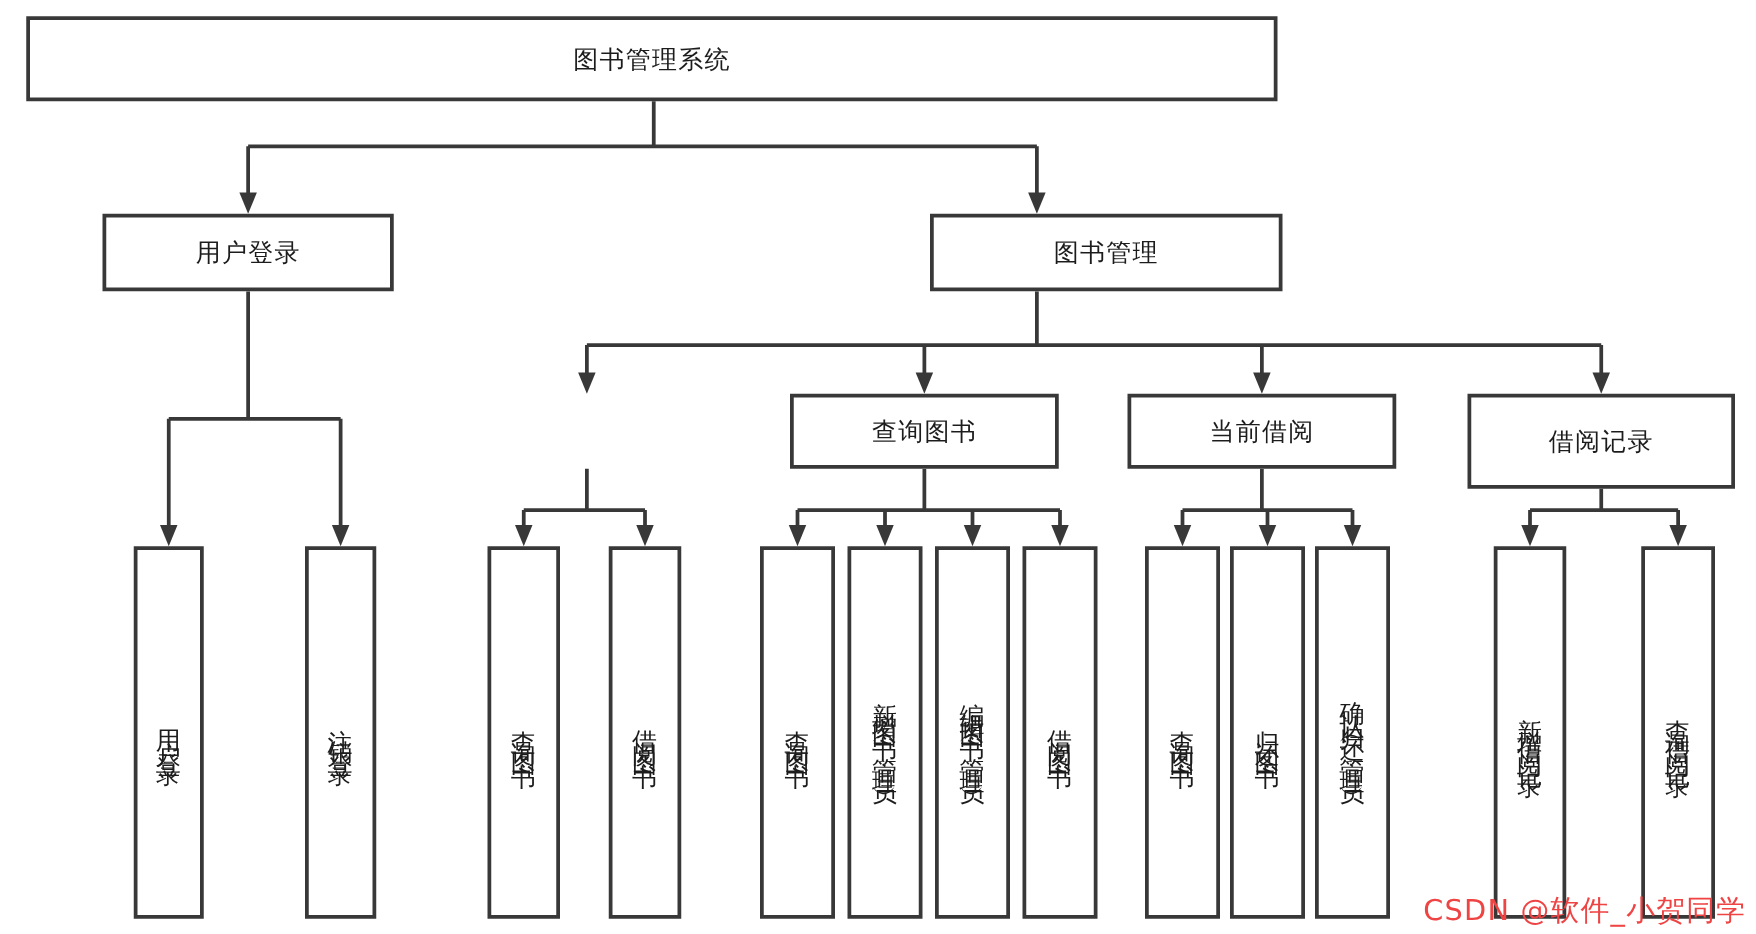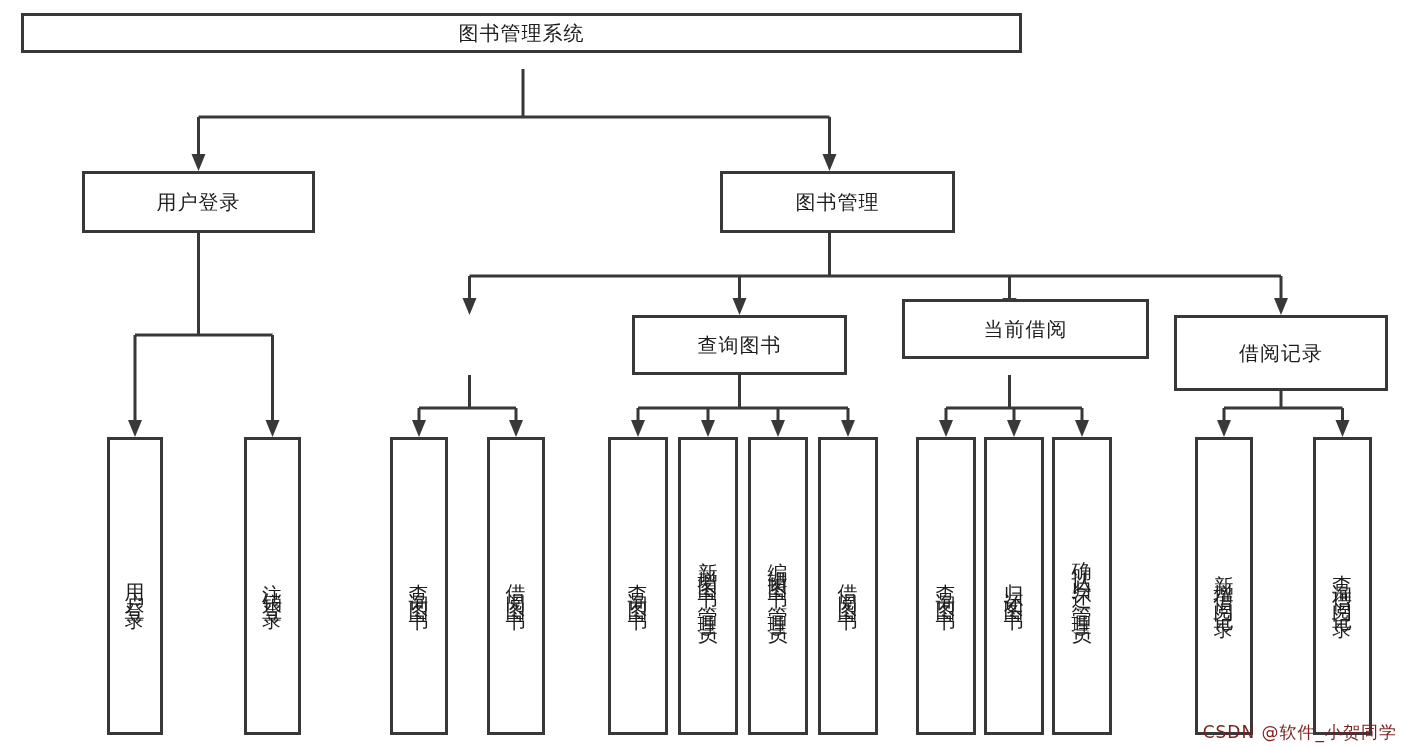--- a/index.html
+++ b/index.html
@@ -23,21 +23,21 @@
   }
   .vnode .label{
     writing-mode:vertical-rl;
     text-orientation:mixed;
     font-size:20px;color:#1c1c1c;
     letter-spacing:9px;line-height:1;
     white-space:nowrap;
   }
   #watermark{
     position:absolute;right:8px;bottom:3px;
-    font-size:17px;color:#7f1d1d;letter-spacing:1px;
+    font-size:23px;color:#ef4444;letter-spacing:1px;
     z-index:5;white-space:nowrap;
   }
 </style>
 </head>
 <body>
 
 <div id="canvas">
 
   <svg id="connectors" width="1405" height="747" viewBox="0 0 1405 747">
     <g stroke="#383838" stroke-width="3" fill="none">
@@ -72,35 +72,35 @@
       <polygon points="771,420 785,420 778,437"></polygon>
       <polygon points="841,420 855,420 848,437"></polygon>
       <polygon points="939,420 953,420 946,437"></polygon>
       <polygon points="1007,420 1021,420 1014,437"></polygon>
       <polygon points="1075,420 1089,420 1082,437"></polygon>
       <polygon points="1217,420 1231,420 1224,437"></polygon>
       <polygon points="1335.5,420 1349.5,420 1342.5,437"></polygon>
     </g>
   </svg>
 
-  <div class="node hnode" style="left:21px;top:13px;width:1001px;height:40px">
+  <div class="node hnode" style="left:21px;top:13px;width:1001px;height:68px">
     <span class="label">图书管理系统</span>
   </div>
 
   <div class="node hnode" style="left:82px;top:171px;width:233px;height:62px">
     <span class="label">用户登录</span>
   </div>
-  <div class="node hnode" style="left:720px;top:171px;width:235px;height:62px">
+  <div class="node hnode" style="left:744px;top:171px;width:282px;height:62px">
     <span class="label">图书管理</span>
   </div>
 
   <div class="node hnode" style="left:632px;top:315px;width:215px;height:60px">
     <span class="label">查询图书</span>
   </div>
-  <div class="node hnode" style="left:902px;top:299px;width:247px;height:60px">
+  <div class="node hnode" style="left:902px;top:315px;width:215px;height:60px">
     <span class="label">当前借阅</span>
   </div>
   <div class="node hnode" style="left:1174px;top:315px;width:214px;height:76px">
     <span class="label">借阅记录</span>
   </div>
 
   <div class="node vnode" style="left:107px;top:437px;width:56px;height:298px">
     <span class="label">用户登录</span>
   </div>
   <div class="node vnode" style="left:244px;top:437px;width:57px;height:298px">

